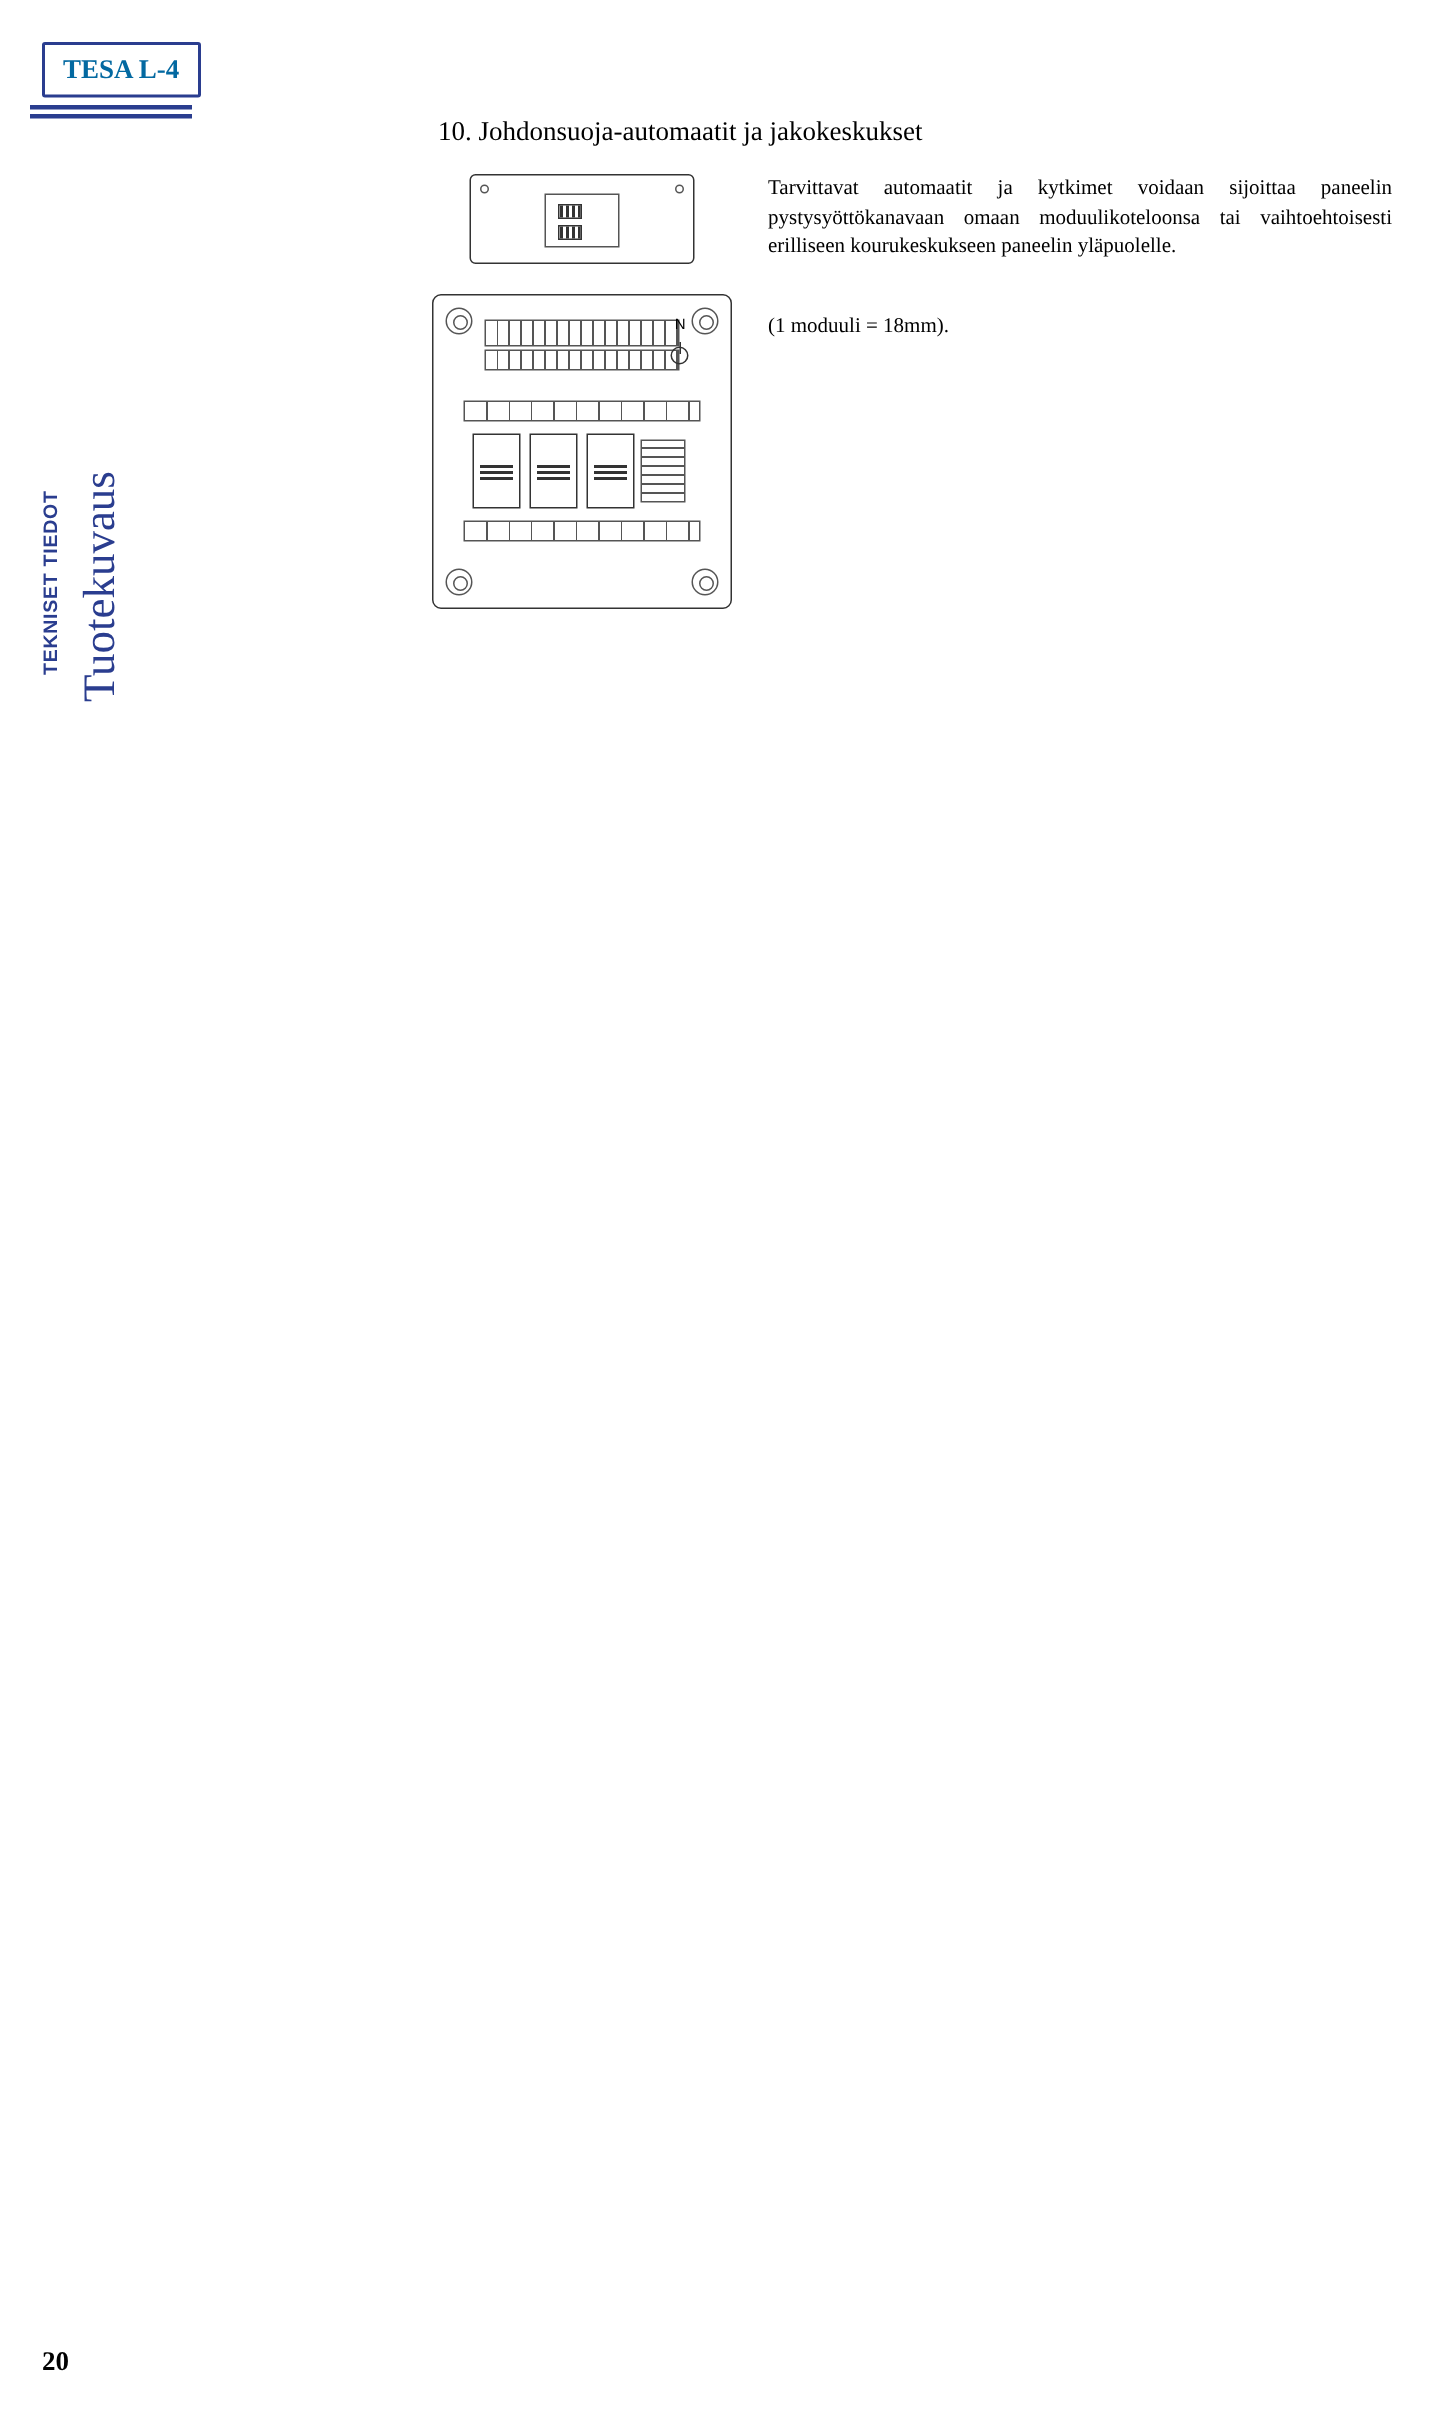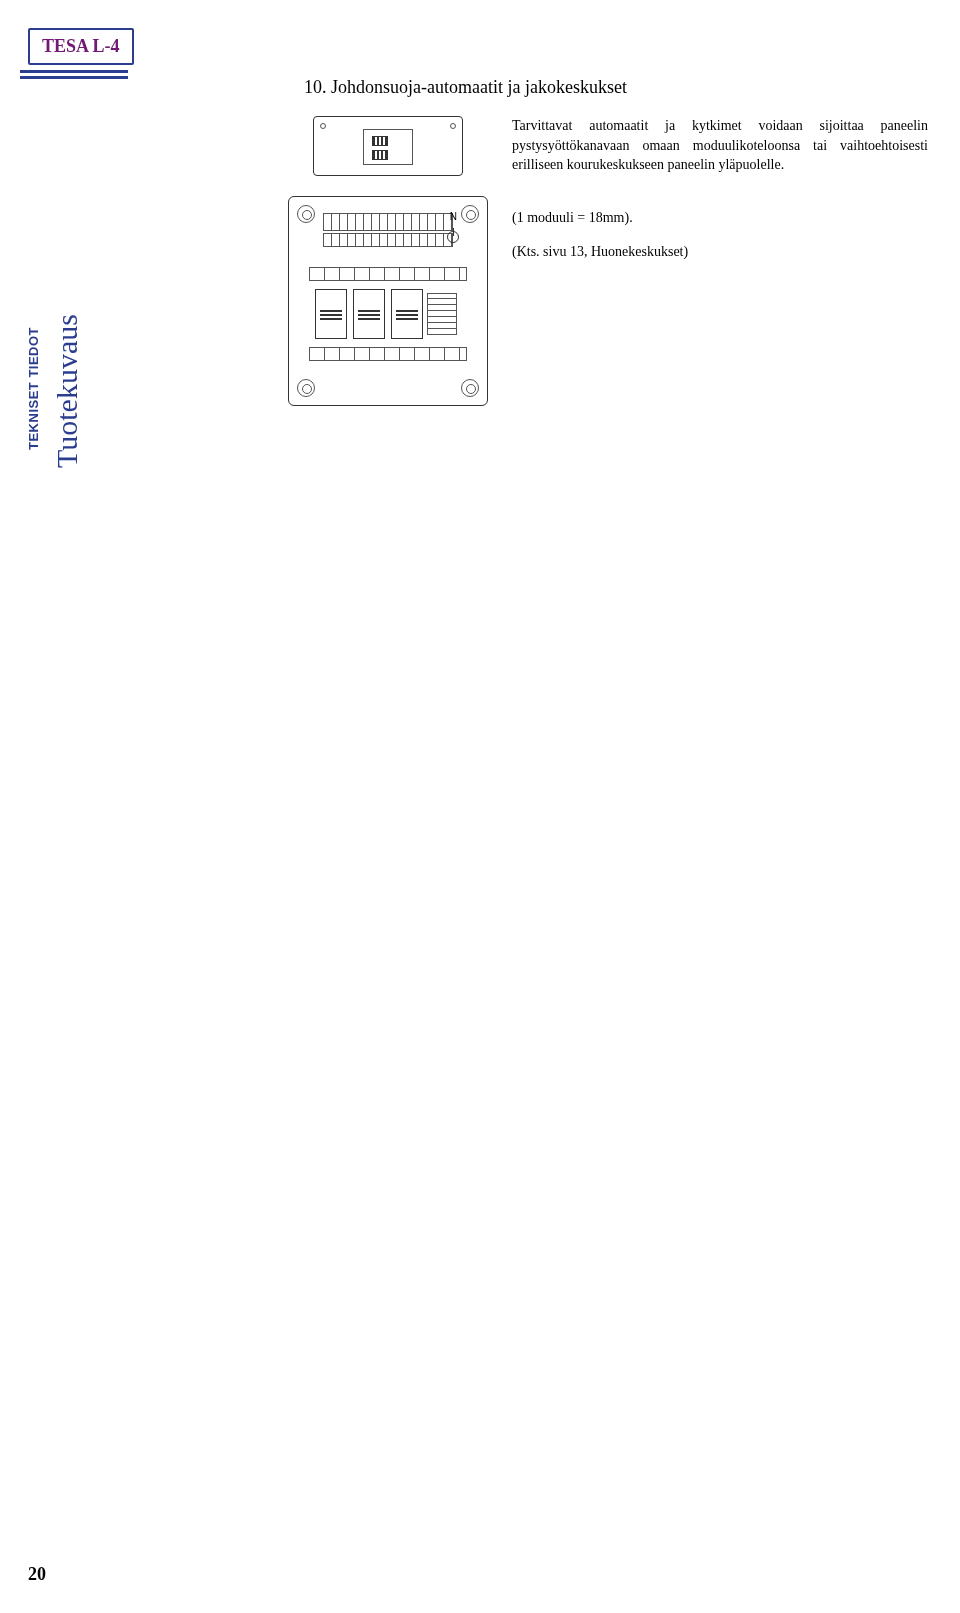--- a/index.html
+++ b/index.html
@@ -16,21 +16,21 @@
     position: relative;
     width: 100%;
     height: 100%;
     padding: 28px 60px 40px 28px;
   }
   .header-tab {
     display: inline-block;
     border: 2px solid #2a3d8f;
     border-radius: 2px;
     padding: 6px 12px;
-    color: #701a75;
+    color: #0369a1;
     font-weight: bold;
     font-size: 18px;
     margin-bottom: 12px;
   }
   .blue-bars {
     position: absolute;
     left: 20px;
     top: 70px;
     width: 108px;
   }
@@ -69,21 +69,21 @@
     font-size: 30px;
     color: #2a3d8f;
     white-space: nowrap;
   }
   .main-col {
     margin-left: 260px;
     width: 640px;
   }
   .section-title {
     font-size: 18px;
-    margin: 0 0 18px 16px;
+    margin: 0 0 18px 4px;
     font-weight: normal;
   }
   .body-row {
     display: flex;
     gap: 24px;
     align-items: flex-start;
   }
   .diagrams {
     width: 200px;
   }
@@ -271,19 +271,18 @@
         </div>
 
       </div>
 
       <div class="text-col">
         <p>Tarvittavat automaatit ja kytkimet voidaan sijoittaa paneelin pystysyöttökanavaan omaan moduulikoteloonsa tai vaihtoehtoisesti erilliseen kourukeskukseen paneelin yläpuolelle.</p>
         <p>
           <br>
           <span>(1 moduuli = 18mm).</span>
         </p>
-        <p>(Kts. sivu 13, Huonekeskukset)</p>
       </div>
     </div>
   </div>
 
   <div class="page-num">20</div>
 </div>
 
 </body></html>

